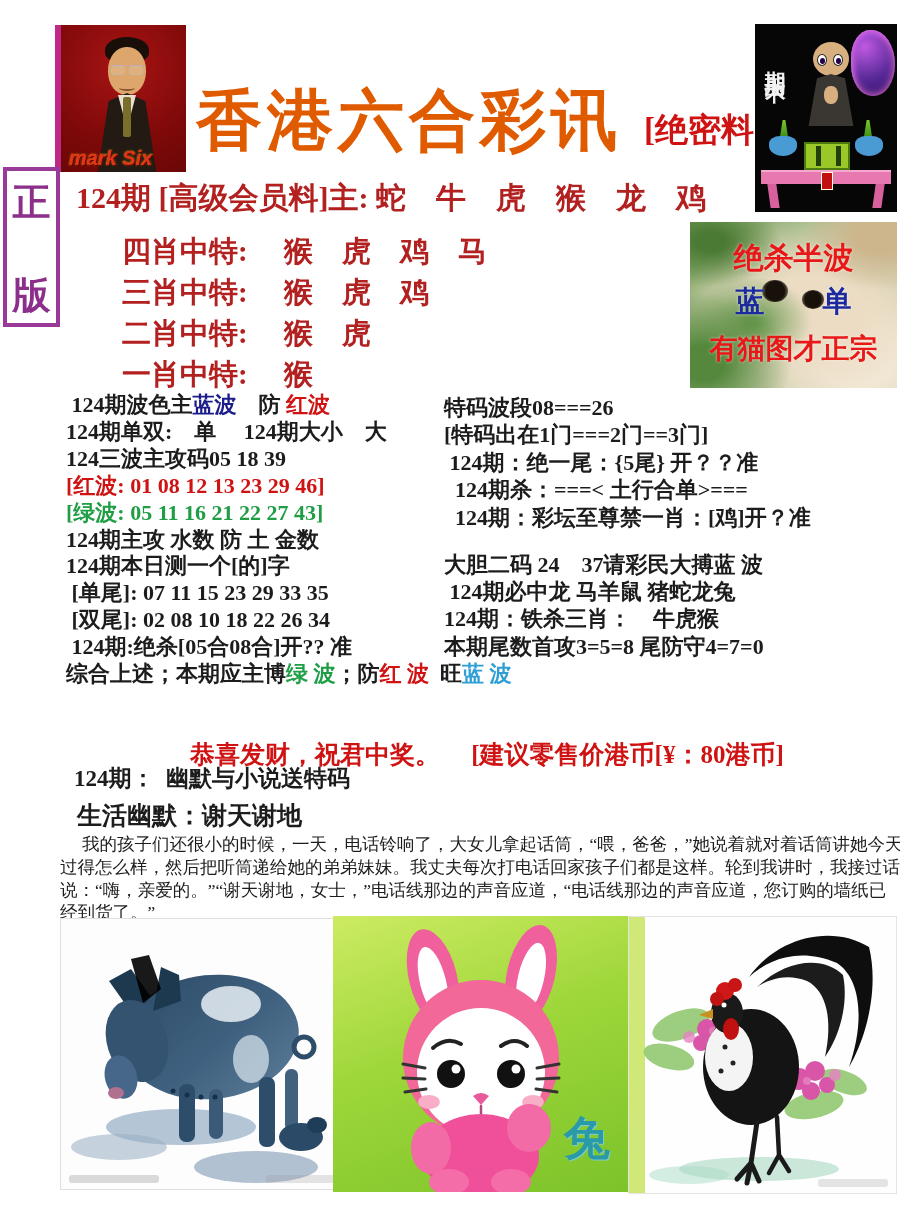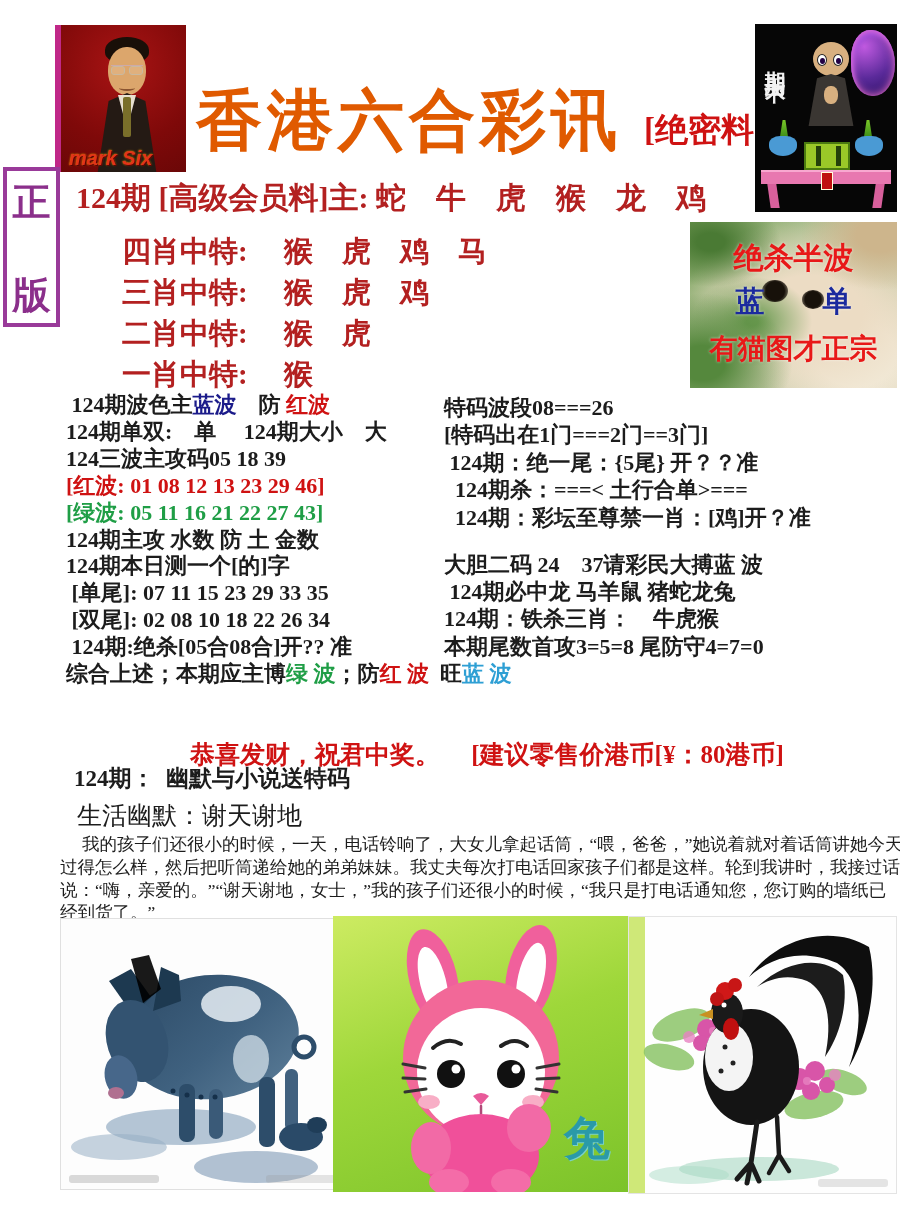--- a/index.html
+++ b/index.html
@@ -83,21 +83,21 @@
   .cat-card .ol{position:absolute;left:0;width:100%;text-align:center;font-weight:bold;}
   .cat-card .l1{top:16px;font-size:30px;color:#e81818;text-shadow:0 0 3px rgba(255,255,255,.6);}
   .cat-card .l2{top:60px;font-size:29px;color:#1b2a9e;text-shadow:0 0 3px rgba(255,255,255,.6);}
   .cat-card .l3{top:108px;font-size:28px;color:#e81818;text-shadow:0 0 3px rgba(255,255,255,.6);}
 
   .left-col{position:absolute;left:66px;top:392px;font-size:22px;font-weight:600;line-height:26.9px;}
   .right-col-a{position:absolute;left:444px;top:394px;font-size:22px;font-weight:600;line-height:27.4px;}
   .right-col-b{position:absolute;left:444px;top:551px;font-size:22px;font-weight:600;line-height:27.2px;}
   .congrats{position:absolute;left:190px;top:738px;font-size:25px;font-weight:bold;}
   .humor-header{position:absolute;left:74px;top:763px;font-size:23px;font-weight:bold;color:var(--black);white-space:pre;}
-  .story-title{position:absolute;left:77px;top:799px;font-size:25px;font-weight:normal;color:var(--black);}
+  .story-title{position:absolute;left:77px;top:799px;font-size:25px;font-weight:bold;color:var(--black);}
   .story{position:absolute;left:60px;top:833px;width:842px;font-size:17.5px;line-height:22.8px;color:#222;}
   .story .tline{white-space:pre-wrap;}
 
   
   .pic{position:absolute;top:918px;overflow:hidden;}
   .pic-ox{left:60px;width:285px;height:272px;background:#fdfdfd;border:1px solid #e0e0e0;}
   .pic-rabbit{left:333px;top:916px;width:295px;height:276px;background:linear-gradient(160deg,#cdeb62,#9ed73a 45%,#7cc32a);}
   .pic-rooster{left:628px;top:916px;width:269px;height:278px;background:#fefefe;border:1px solid #e4e4e4;}
   .pic svg{display:block;}
   .rabbit-char{position:absolute;right:18px;bottom:22px;font-size:46px;font-weight:bold;color:#2a9aa8;
@@ -206,21 +206,21 @@
 
   <div class="congrats">
       <div class="tline"><span class="seg rd">恭喜发财，祝君中奖。</span><span class="seg rd">　 </span><span class="seg rd">[建议零售价港币[¥：80港币]</span></div>
     </div>
 
   <div class="humor-header">124期：  幽默与小说送特码</div>
   <div class="story-title">生活幽默：谢天谢地</div>
   <div class="story">
       <div class="tline"><span class="seg bk">　 我的孩子们还很小的时候，一天，电话铃响了，大女儿拿起话筒，“喂，爸爸，”她说着就对着话筒讲她今天</span></div>
       <div class="tline"><span class="seg bk">过得怎么样，然后把听筒递给她的弟弟妹妹。我丈夫每次打电话回家孩子们都是这样。轮到我讲时，我接过话筒</span></div>
-      <div class="tline"><span class="seg bk">说：“嗨，亲爱的。”“谢天谢地，女士，”我的孩子们还很小的时候，“我只是打电话通知您，您订购的墙纸已</span></div>
+      <div class="tline"><span class="seg bk">说：“嗨，亲爱的。”“谢天谢地，女士，”电话线那边的声音应道，“电话线那边的声音应道，您订购的墙纸已</span></div>
       <div class="tline"><span class="seg bk">经到货了。”</span></div>
     </div>
 
   <div class="pic pic-ox">
     <svg width="285" height="272" viewBox="0 0 285 272">
       <defs>
         <linearGradient id="oxg" x1="0" y1="0" x2="1" y2="1">
           <stop offset="0" stop-color="#2c4a66"></stop>
             <stop offset=".55" stop-color="#3f617f"></stop>
             <stop offset="1" stop-color="#5d7e99"></stop>

